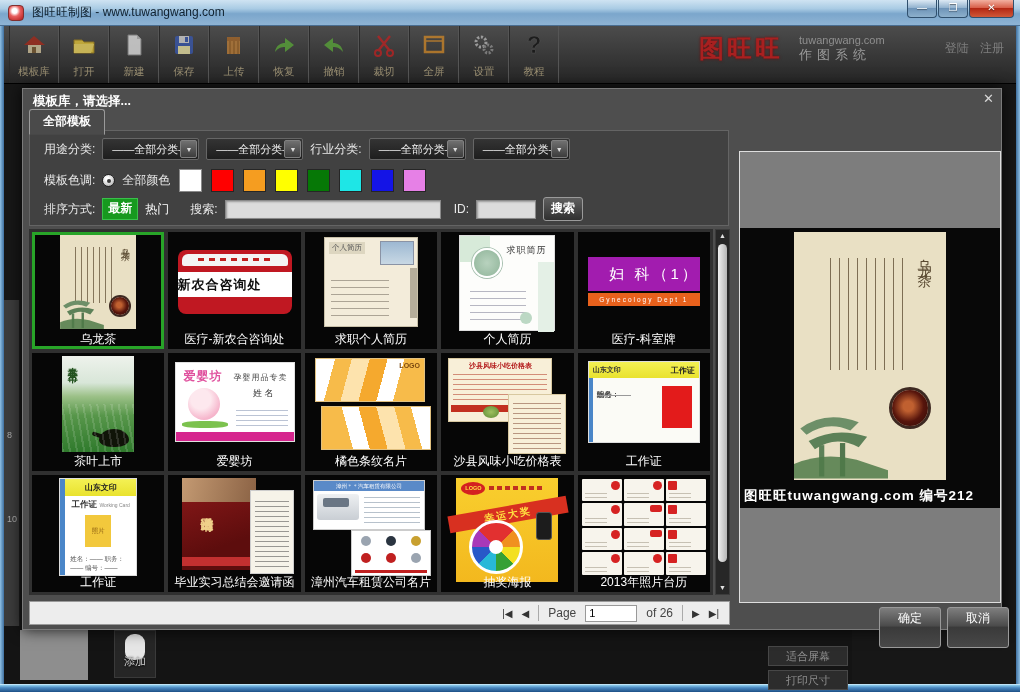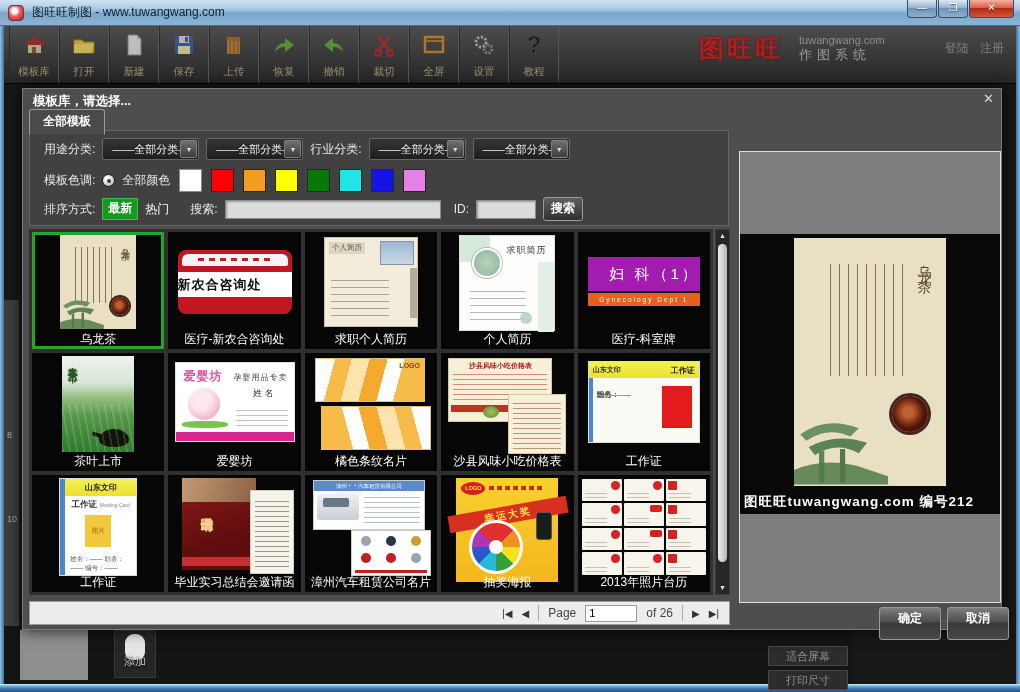--- a/index.html
+++ b/index.html
@@ -274,36 +274,36 @@
 .pg-btn { font-size:10px; color:#333; }
 .pg-sep { width:1px; height:16px; background:#aaa; }
 .pg-label { font-size:12px; color:#444; }
 .pg-input { width:52px; height:17px; background:#fff; border:1px solid #999; font-size:11px; padding-left:3px; }
 
 
 .info { position:absolute; left:716px; top:5px; width:262px; color:#86a8d8; font-size:12px; line-height:16px; }
 .info .idv { color:#fff; font-weight:bold; margin-right:14px; }
 .preview { position:absolute; left:716px; top:62px; width:262px; height:452px; border:1px solid #dedede;
   background:#7d7d7d; overflow:hidden; }
-.pv-black { position:absolute; top:82px; left:0; right:0; height:280px; background:#080808; }
+.pv-black { position:absolute; top:76px; left:0; right:0; height:280px; background:#080808; }
 .pv-poster { position:absolute; left:50%; transform:translateX(-50%); top:4px; width:152px; height:248px;
   background:#e9e0c4; }
 .pv-poster * { position:absolute; }
 .pv-title { top:16px; right:12px; writing-mode:vertical-rl; font-size:14px; color:#5a4a32; letter-spacing:7px; }
 .pv-cols { top:26px; right:36px; width:80px; height:112px;
   background:repeating-linear-gradient(90deg, rgba(90,72,46,.75) 0 1px, transparent 1px 9px); }
 .pv-seal { bottom:54px; right:18px; width:36px; height:36px; border-radius:50%;
   background:radial-gradient(circle at 45% 45%, #c06030 0 18%, #57150c 55%, #2a0a06 100%);
   box-shadow:0 0 0 3px rgba(30,8,5,.85); }
 .pv-pav { left:0; bottom:0; width:94px; height:76px; }
 .pv-footer { position:absolute; bottom:3px; left:4px; right:0; color:#fff; font-size:13.5px;
   font-weight:bold; letter-spacing:1px; white-space:nowrap; }
 
-.dlg-btn { position:absolute; top:518px; width:62px; height:33px; border:1px solid #9a9a9a;
-  border-radius:3px; color:#fff; font-size:12px; font-weight:bold; text-align:center; line-height:21px;
+.dlg-btn { position:absolute; top:518px; width:62px; height:41px; border:1px solid #9a9a9a;
+  border-radius:3px; color:#fff; font-size:12px; font-weight:normal; text-align:center; line-height:21px;
   background:linear-gradient(#7e7e7e,#4c4c4c 45%,#3a3a3a 50%,#484848); }
 .btn-ok { left:856px; } .btn-cancel { left:924px; }
 </style>
 </head>
 <body>
 
 <div class="titlebar">
   <span class="tb-icon"></span>
   <span class="tb-title">图旺旺制图 - www.tuwangwang.com</span>
   <span class="win-btns">

